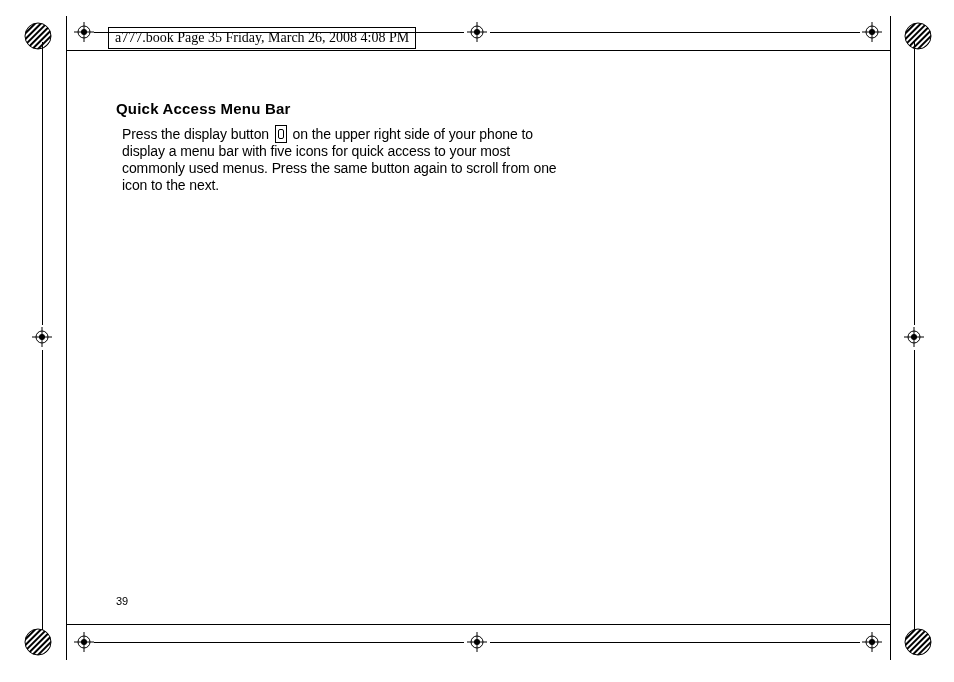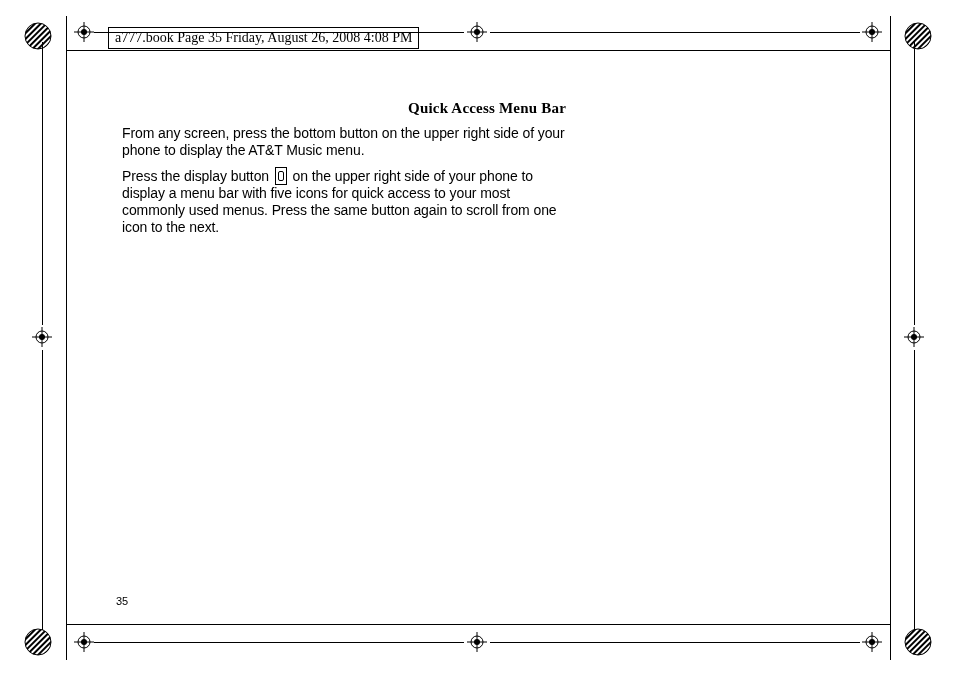--- a/index.html
+++ b/index.html
@@ -63,27 +63,26 @@
 
   
   .content {
     position: absolute;
     left: 116px;
     top: 100px;
     width: 450px;
     font-family: Arial, Helvetica, sans-serif;
   }
   .heading {
-    font-family: Liberation Serif, serif;
+    font-family: Liberation Sans, sans-serif;
     font-weight: 900;
     font-size: 15px;
     letter-spacing: 0.2px;
     margin: 0 0 8px 0;
     font-stretch: condensed;
-    text-align: right;
   }
   .para {
     font-family: "Helvetica Neue", Arial, sans-serif;
     font-stretch: condensed;
     font-size: 14px;
     line-height: 1.22;
     margin: 0 0 8px 6px;
     letter-spacing: -0.1px;
   }
   .inline-icon {
@@ -237,26 +236,25 @@
   <div class="regmark br">
     <svg width="20" height="20" viewBox="0 0 20 20">
         <circle cx="10" cy="10" r="6" fill="none" stroke="#000"></circle>
         <circle cx="10" cy="10" r="3" fill="#000"></circle>
         <line x1="0" y1="10" x2="20" y2="10" stroke="#000"></line>
         <line x1="10" y1="0" x2="10" y2="20" stroke="#000"></line>
       </svg>
   </div>
 
   <div class="header-box">
-    <span>a777.book  Page 35  Friday, August 26, 2008  4:08 PM</span>
+    <span>a777.book  Page 35  Friday, March 26, 2008  4:08 PM</span>
   </div>
 
   <div class="content">
     <h2 class="heading">Quick Access Menu Bar</h2>
-    <p class="para">From any screen, press the bottom button on the upper right side of your phone to display the AT&amp;T Music menu.</p>
     <p class="para">
       <span>Press the display button </span><span class="inline-icon"></span><span> on the upper right side of your phone to display a menu bar with five icons for quick access to your most commonly used menus. Press the same button again to scroll from one icon to the next.</span>
     </p>
   </div>
 
-  <div class="page-number">35</div>
+  <div class="page-number">39</div>
 
 </div>
 
 </body></html>

